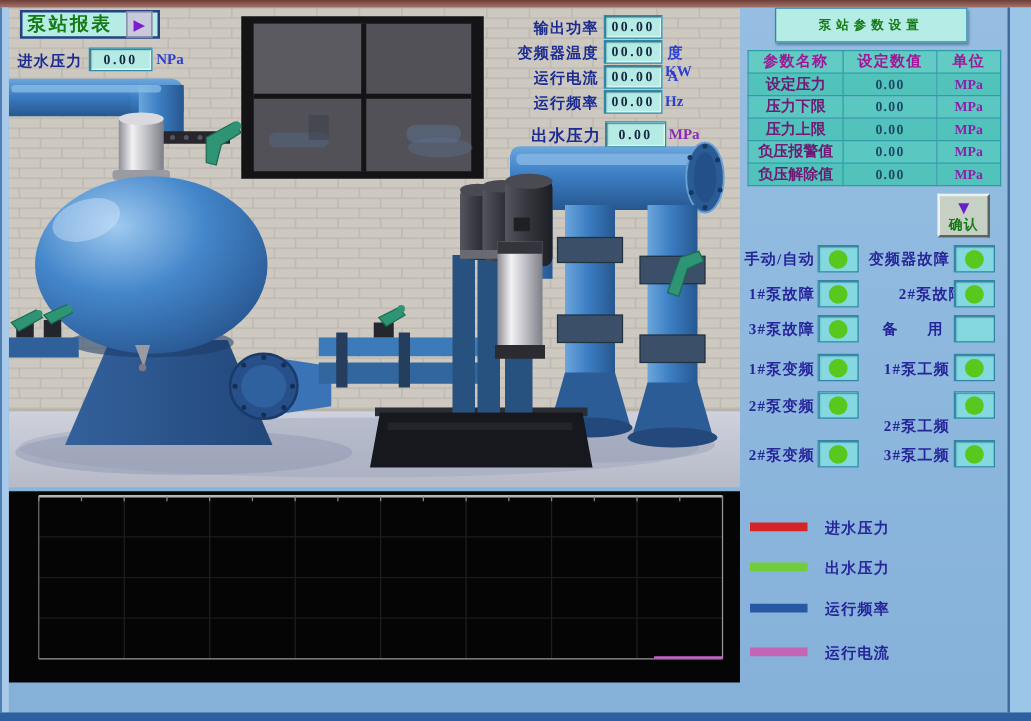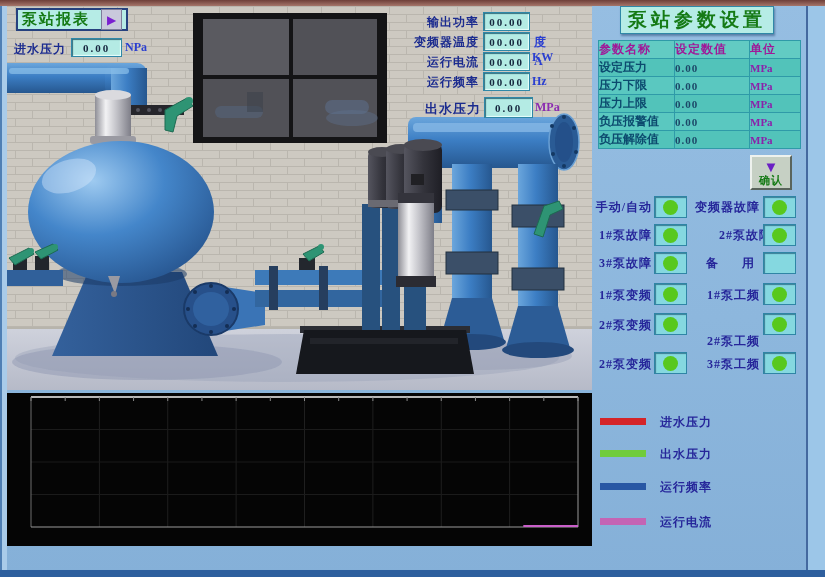--- a/index.html
+++ b/index.html
@@ -16,28 +16,28 @@
   .unit{font-weight:bold;font-size:12px;color:#2b3fd0;white-space:nowrap;}
   .unit.purple{color:#8b2bb0;}
   .btn{background:#b6ece6;border:2px solid #26417e;display:flex;align-items:center;
        justify-content:space-between;padding:0 4px;box-sizing:border-box;cursor:pointer;}
   .btn .txt{color:#157a15;font-weight:bold;font-size:15px;letter-spacing:2px;}
   .playbox{width:19px;height:19px;background:#c9c9dc;border:1px solid #7d7d9a;
            display:flex;align-items:center;justify-content:center;
            color:#7a1fd0;font-size:12px;line-height:1;}
   .title-box{background:#b6ece6;border:1px solid #2f88a8;box-shadow:1px 2px 2px #5a7fa8;
            display:flex;align-items:center;justify-content:center;
-           color:#157a15;font-weight:bold;font-size:19px;letter-spacing:4px;}
+           color:#157a15;font-weight:bold;font-size:10px;letter-spacing:4px;}
   table.ptable{border-collapse:collapse;table-layout:fixed;width:199px;}
-  table.ptable td{border:1px solid #2f9aa8;font-weight:bold;
+  table.ptable td{border:1px solid #2f9aa8;text-align:center;font-weight:bold;
            font-size:11px;padding:0;height:17px;white-space:nowrap;overflow:hidden;}
   .ptable .hd td{background:#62cbc3;color:#a01898;font-size:12px;letter-spacing:1px;}
   .ptable tr.r0 td{background:#52c3ba;}
   .ptable tr.r1 td{background:#5ac8c0;}
-  .ptable td.nm{color:#0c4a6e;font-size:12px;}
+  .ptable td.nm{color:#701a75;font-size:12px;}
   .ptable td.vl{color:#1c4868;letter-spacing:1px;}
   .ptable td.un{color:#8b22aa;}
   .confirm{background:#c6d0c4;border-top:2px solid #eef2ee;border-left:2px solid #eef2ee;
            border-right:2px solid #5a645c;border-bottom:2px solid #5a645c;
            display:flex;flex-direction:column;align-items:center;justify-content:center;
            line-height:1;cursor:pointer;}
   .confirm .tri{color:#6a1fc4;font-size:15px;}
   .confirm .txt{color:#157a15;font-weight:bold;font-size:11px;letter-spacing:1px;}
   .slbl{font-weight:bold;color:#26269a;font-size:12px;letter-spacing:1px;white-space:nowrap;}
   .led-box{width:31px;height:20px;background:#85d8e0;border:1px solid #2f85a5;

